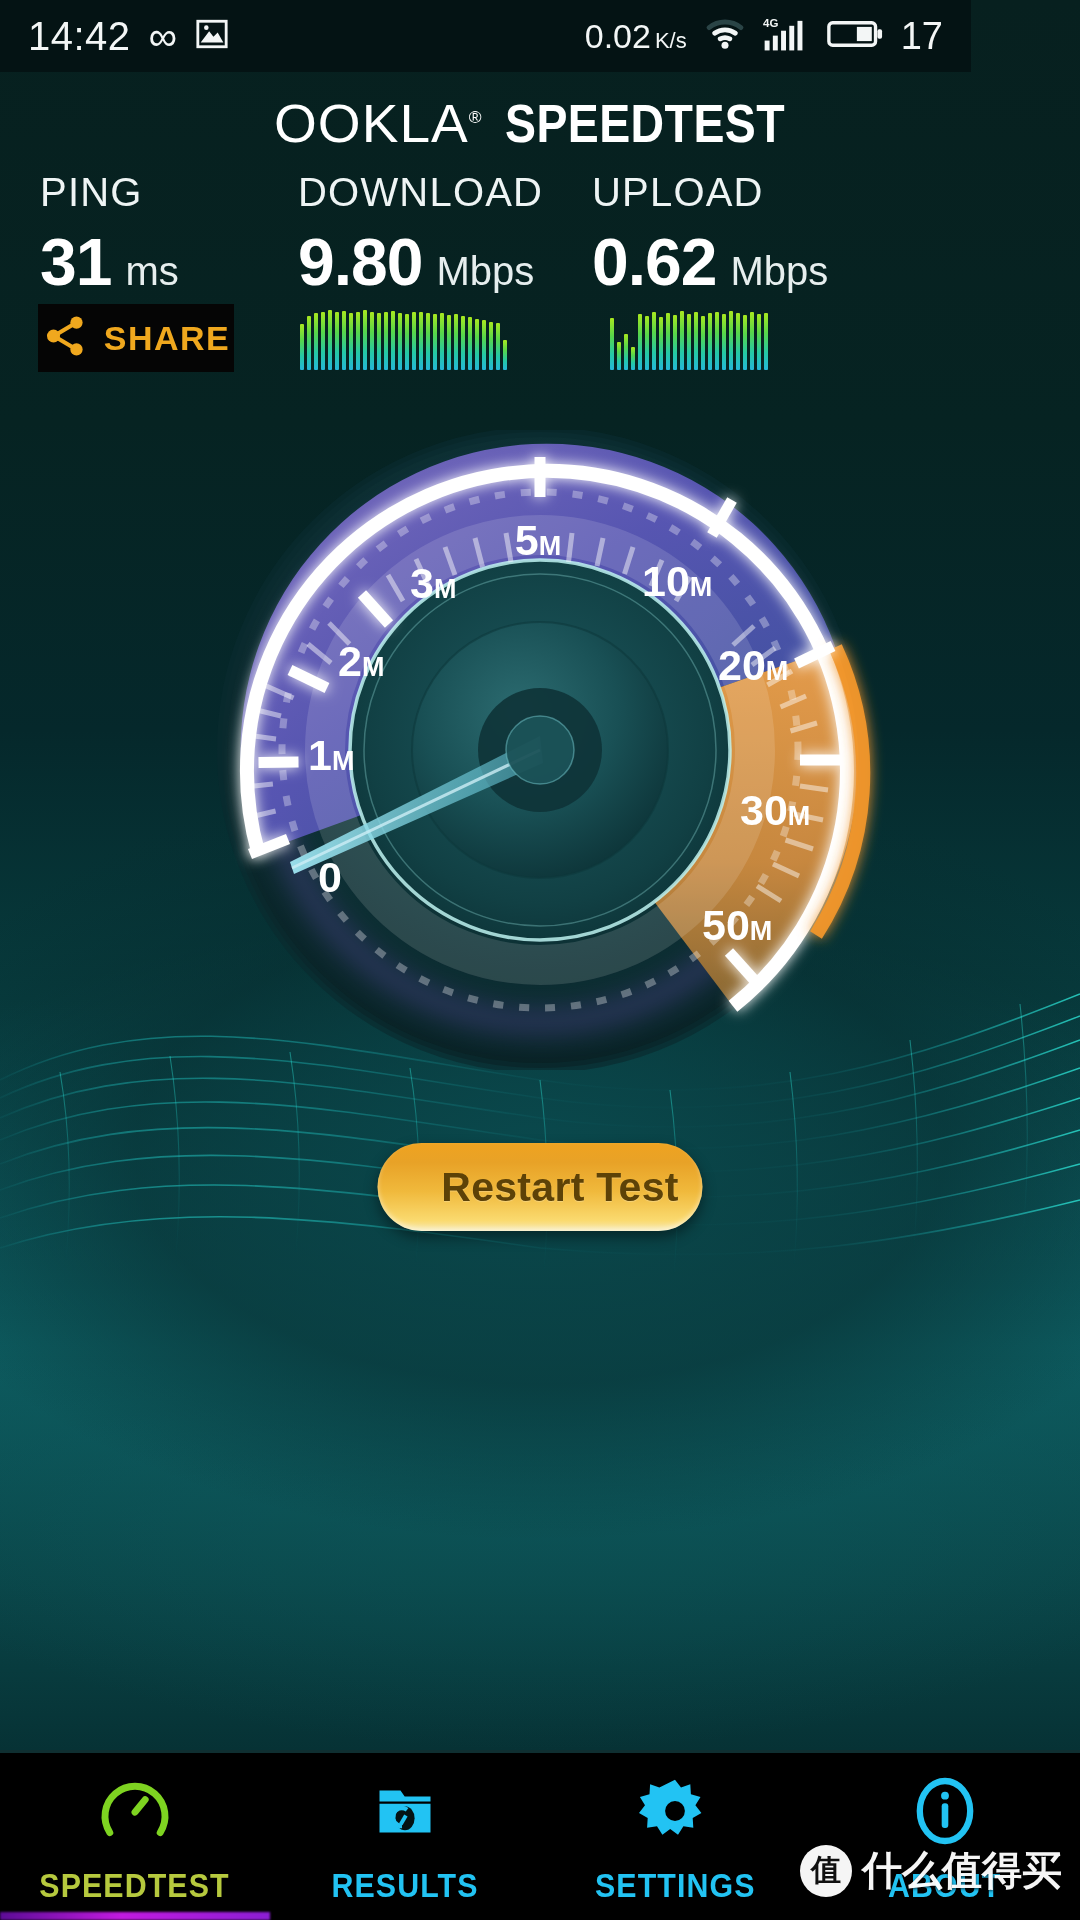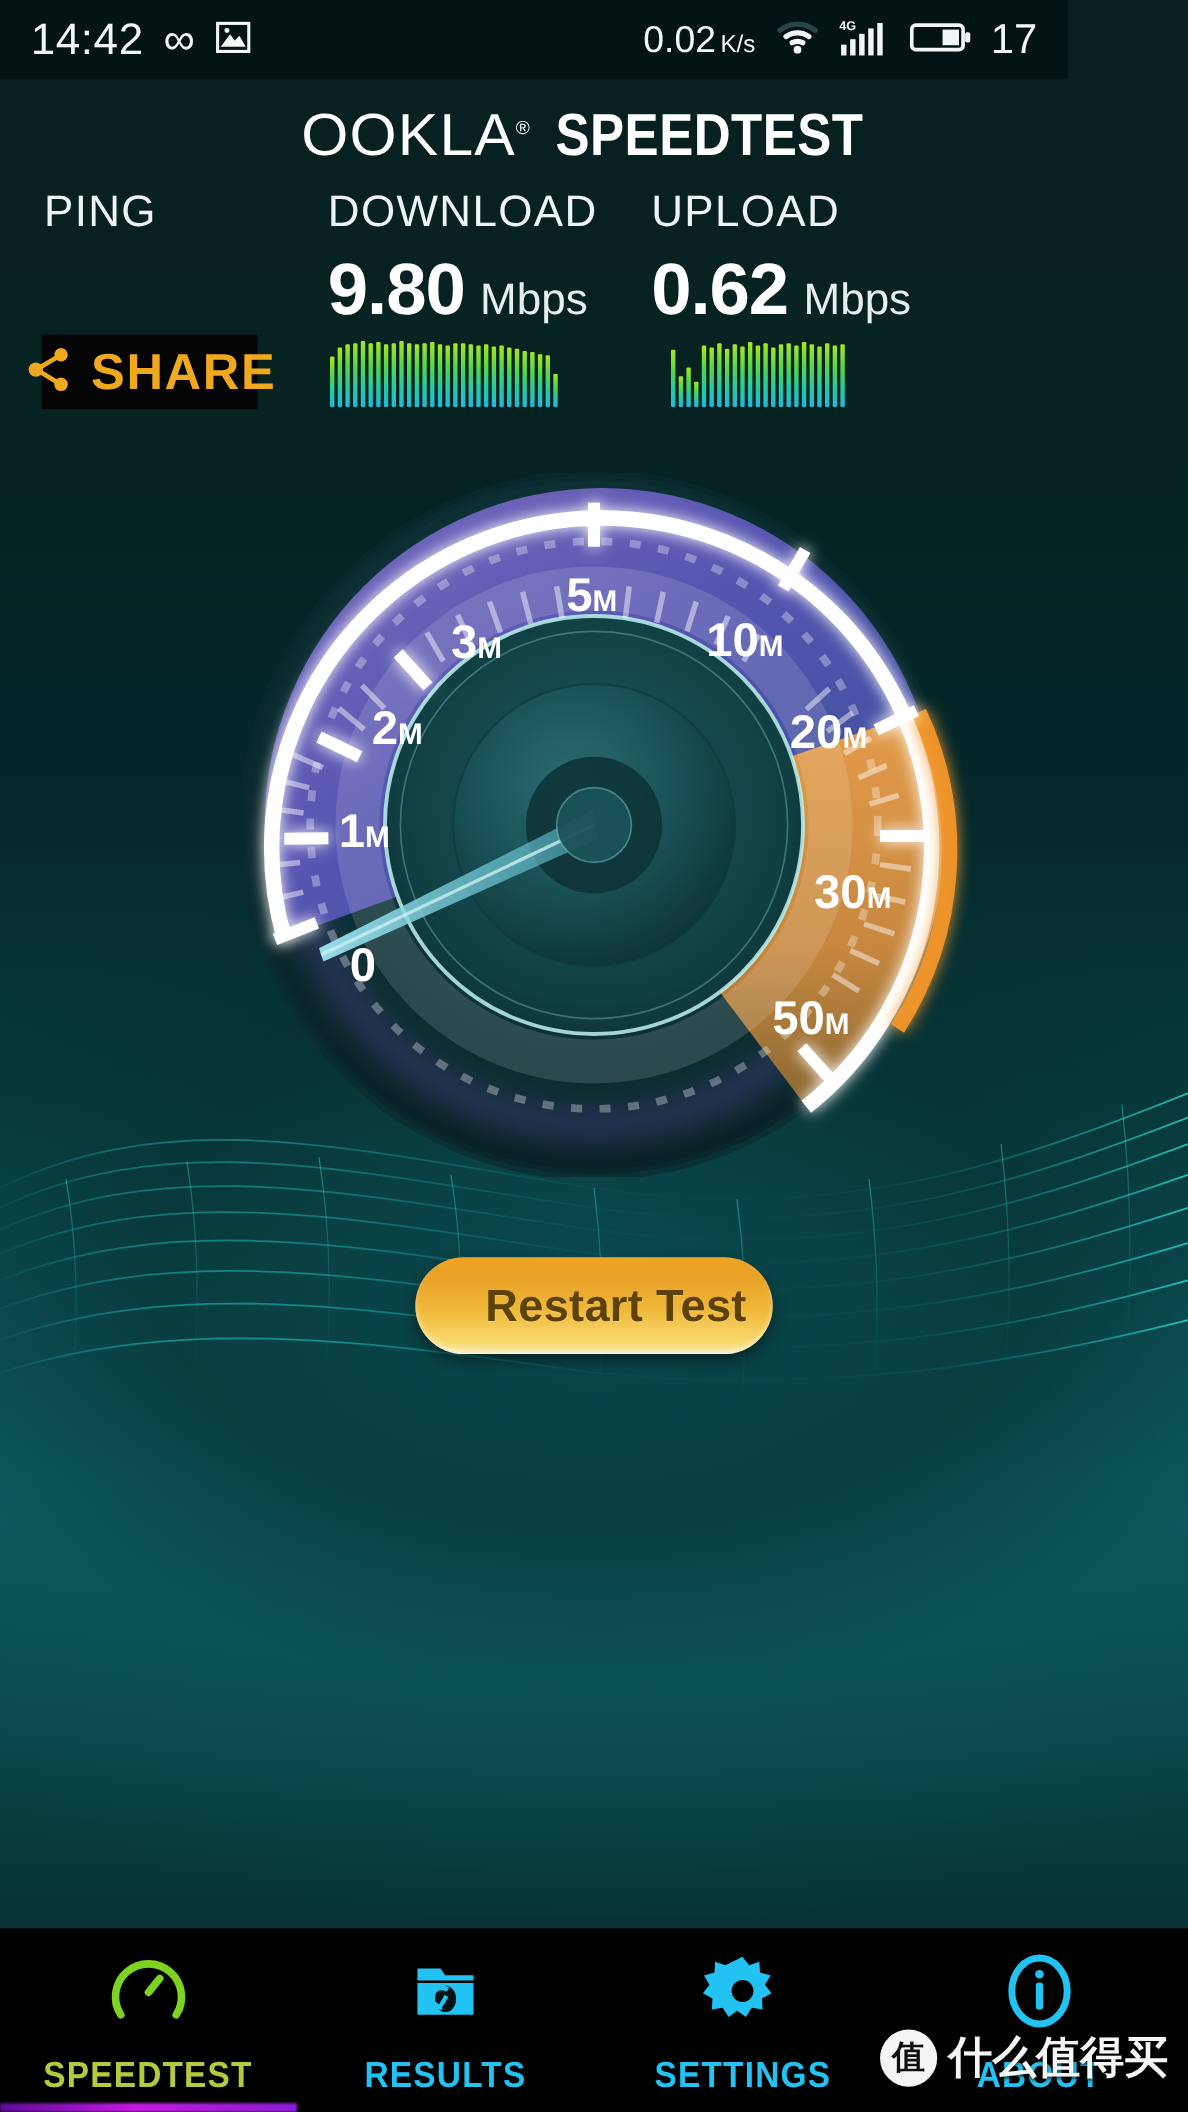--- a/index.html
+++ b/index.html
@@ -79,21 +79,21 @@
 
   
   #share-btn{
     position:absolute; left:38px; top:146px;
     width:196px; height:68px;
     background:#050505;
     display:flex; align-items:center; justify-content:center; gap:16px;
     cursor:pointer;
   }
   #share-btn .lbl{
-    color:#f0a81e; font-size:46px; font-weight:700; letter-spacing:1.5px;
+    color:#f0a81e; font-size:34px; font-weight:700; letter-spacing:1.5px;
   }
 
   
   .minigraph{ position:absolute; height:64px; display:flex; align-items:flex-end; gap:3px; }
   #graph-down{ left:300px; top:148px; width:218px; }
   #graph-up{ left:610px; top:148px; width:208px; }
   .bar{
     width:4px;
     background:linear-gradient(180deg,#a8e81f 0%, #57d64a 35%, #24c8a6 70%, #25b7d8 100%);
     border-radius:1px;
@@ -222,20 +222,24 @@
     <div class="wrap">
       <span class="ookla-txt"><span>OOKLA</span><span class="ookla-reg">®</span></span>
       <span class="st-txt">SPEEDTEST</span>
     </div>
   </div>
 
   <div id="metrics">
 
     <div class="metric" id="m-ping">
       <div class="m-label">PING</div>
+      <div class="m-value">
+        <span class="m-num">31</span>
+        <span class="m-unit">ms</span>
+      </div>
     </div>
 
     <div class="metric" id="m-down">
       <div class="m-label">DOWNLOAD</div>
       <div class="m-value">
         <span class="m-num">9.80</span>
         <span class="m-unit">Mbps</span>
       </div>
     </div>
 

